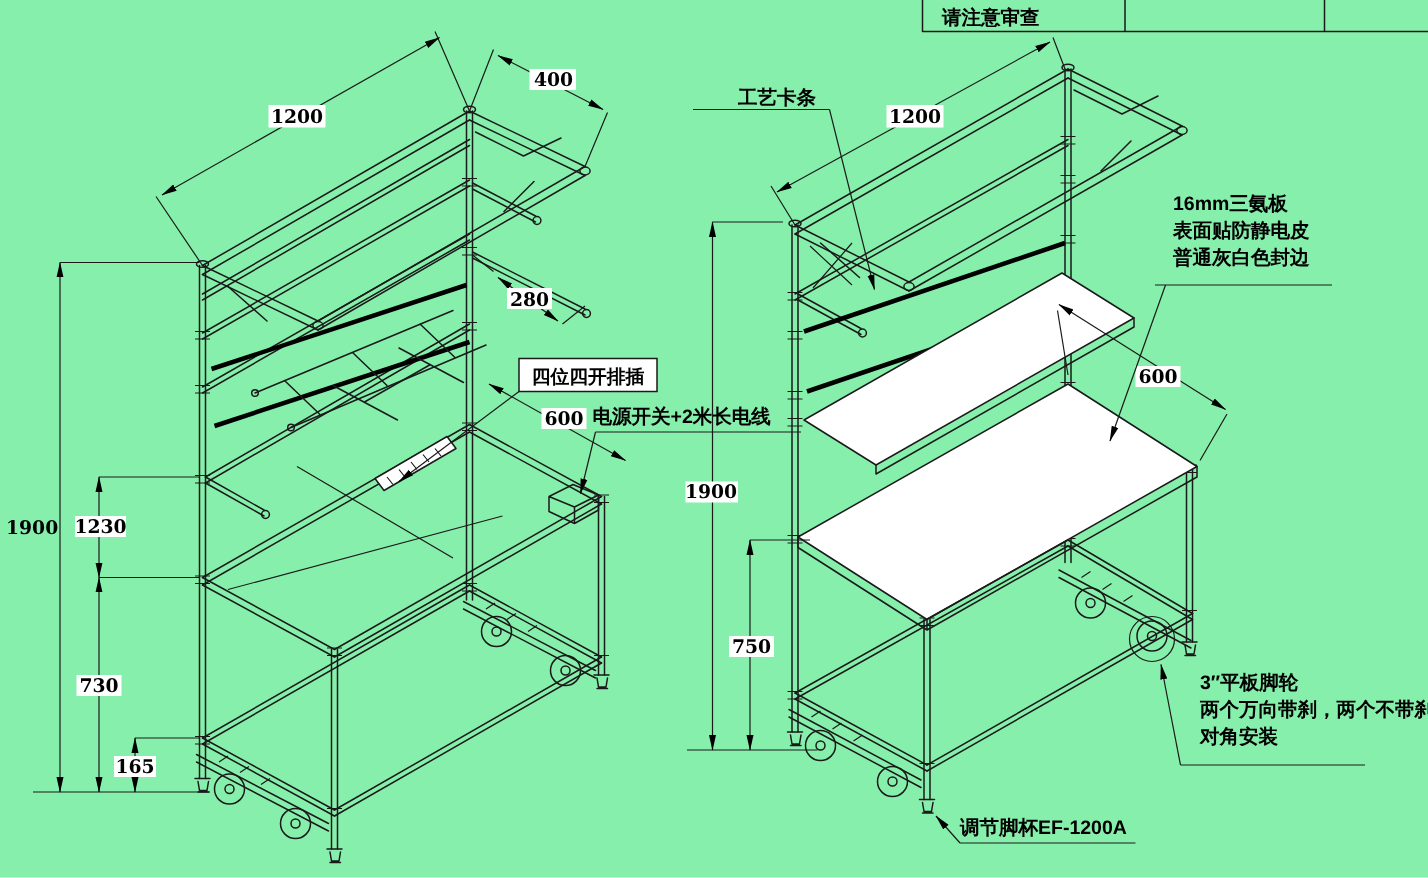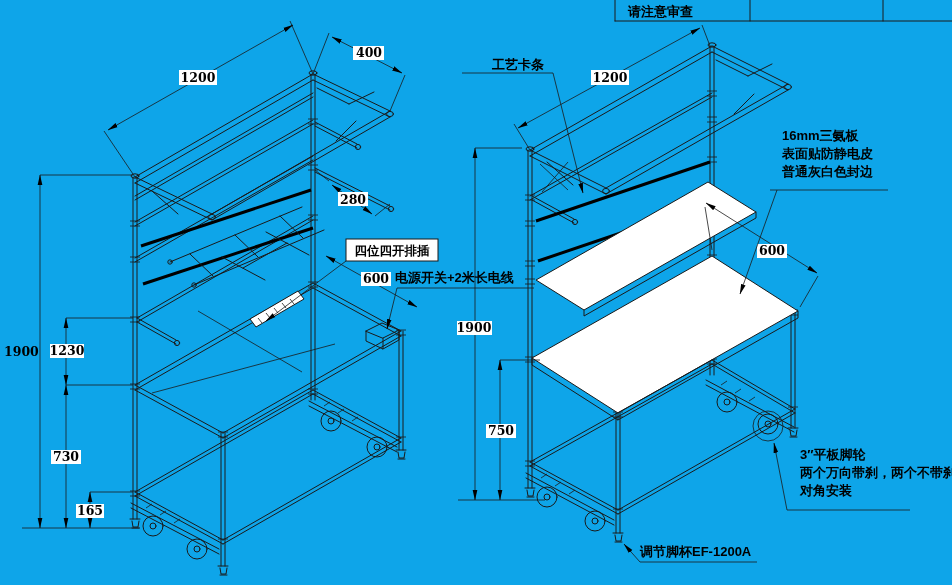--- a/index.html
+++ b/index.html
@@ -1,16 +1,16 @@
 <!DOCTYPE html>
 <html><head>
 <meta charset="utf-8">
 <style>
   html,body{margin:0;padding:0;background:#f2f2f2;}
-  #stage{position:relative;width:952px;height:585px;background:#0ea5e9;overflow:hidden;
+  #stage{position:relative;width:952px;height:585px;background:#86efac;overflow:hidden;
          font-family:"Liberation Sans",sans-serif;}
   svg{position:absolute;left:0;top:0;}
   svg text{user-select:none;}
   .ln{stroke:#1a1a1a;stroke-width:1;fill:none;stroke-linecap:round;stroke-linejoin:round;}
   .thin{stroke:#1a1a1a;stroke-width:.8;fill:none;}
   .thk{stroke:#000;stroke-width:3;fill:none;stroke-linecap:butt;}
   .panel{fill:#ffffff;stroke:#1a1a1a;stroke-width:1;stroke-linejoin:round;}
   .wbg{fill:#ffffff;stroke:none;}
   .dim{font-family:"DejaVu Serif","Liberation Serif",serif;font-size:12.5px;font-weight:700;fill:#000;}
   .cjk{font-family:"Liberation Sans",sans-serif;font-size:13px;font-weight:700;fill:#000;}

